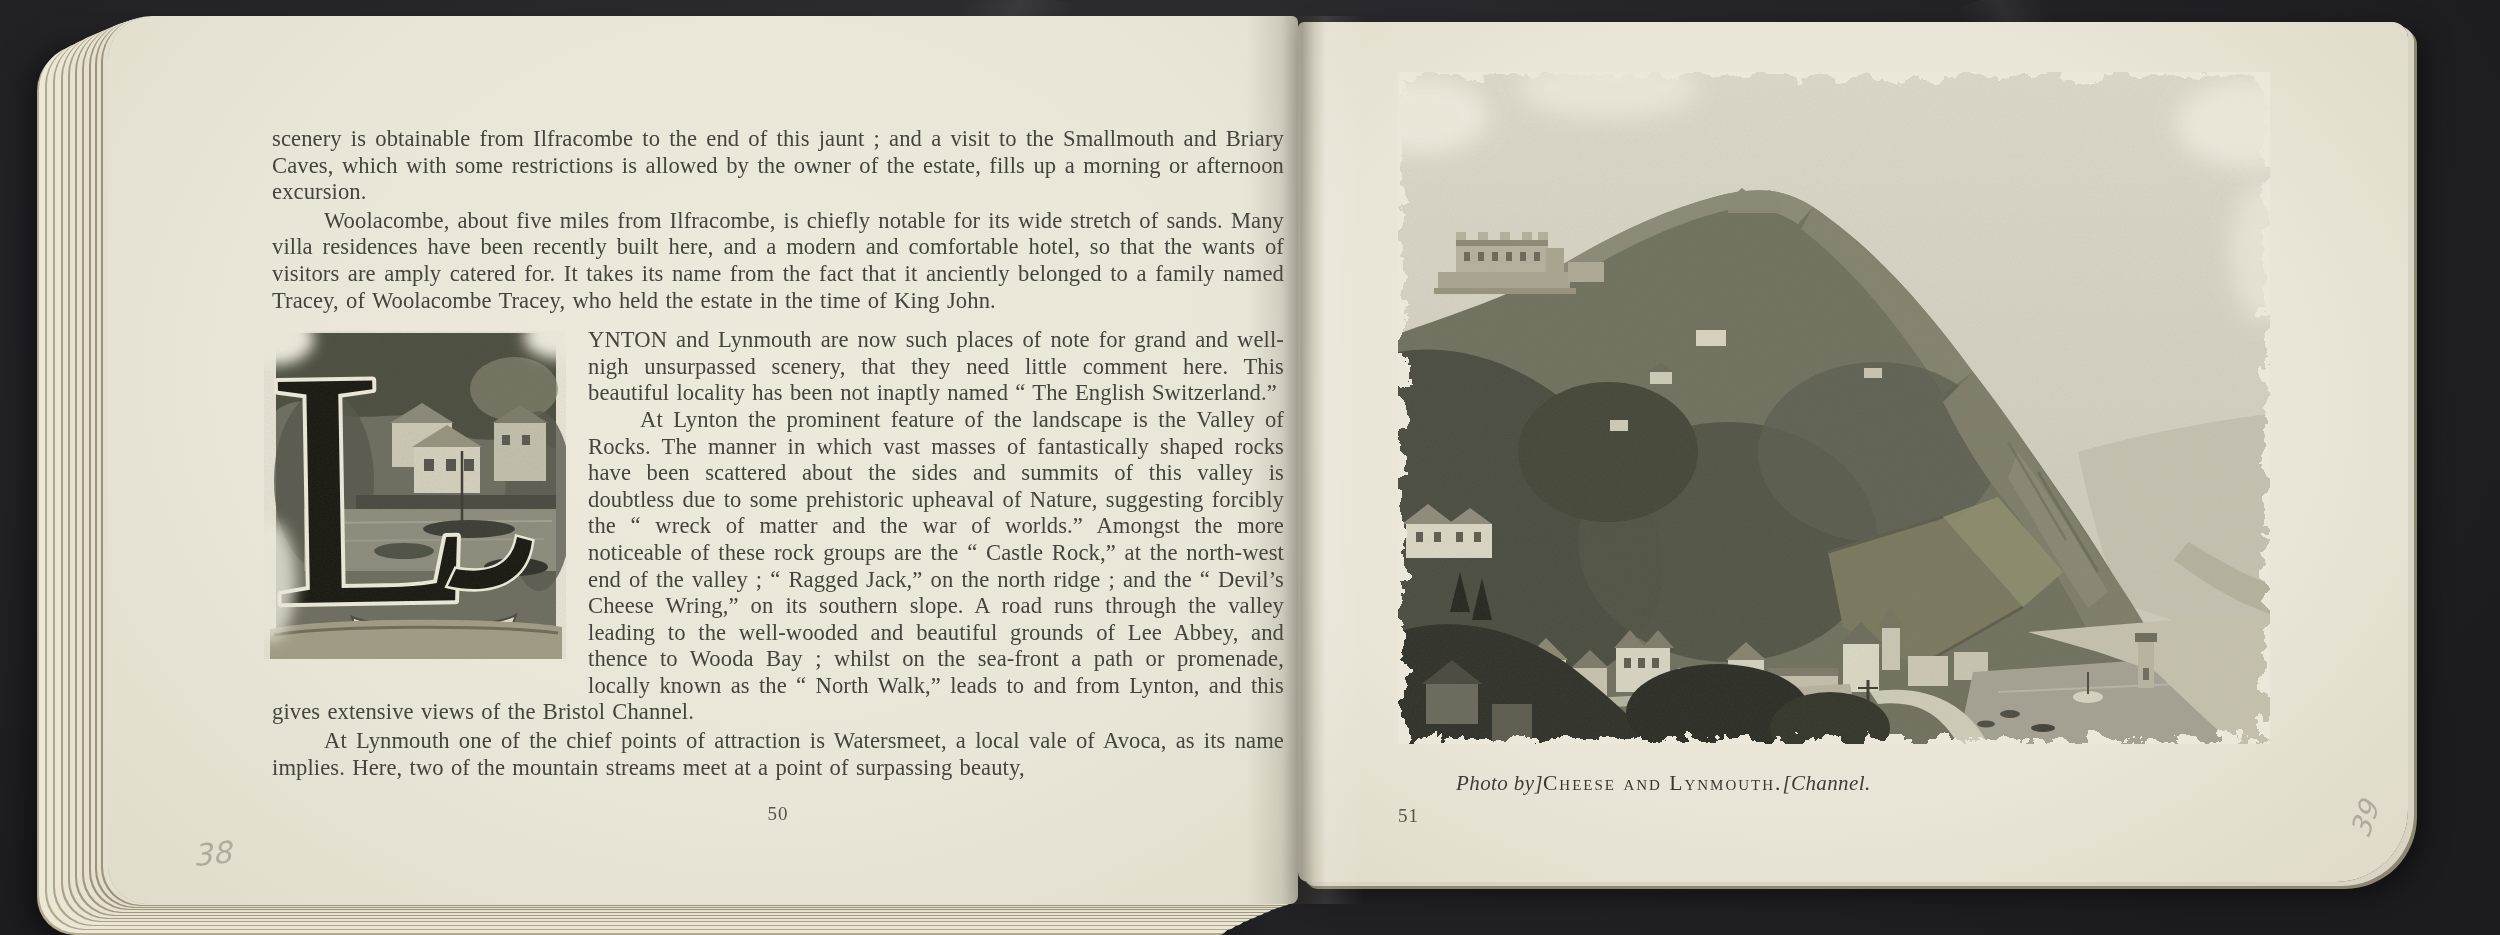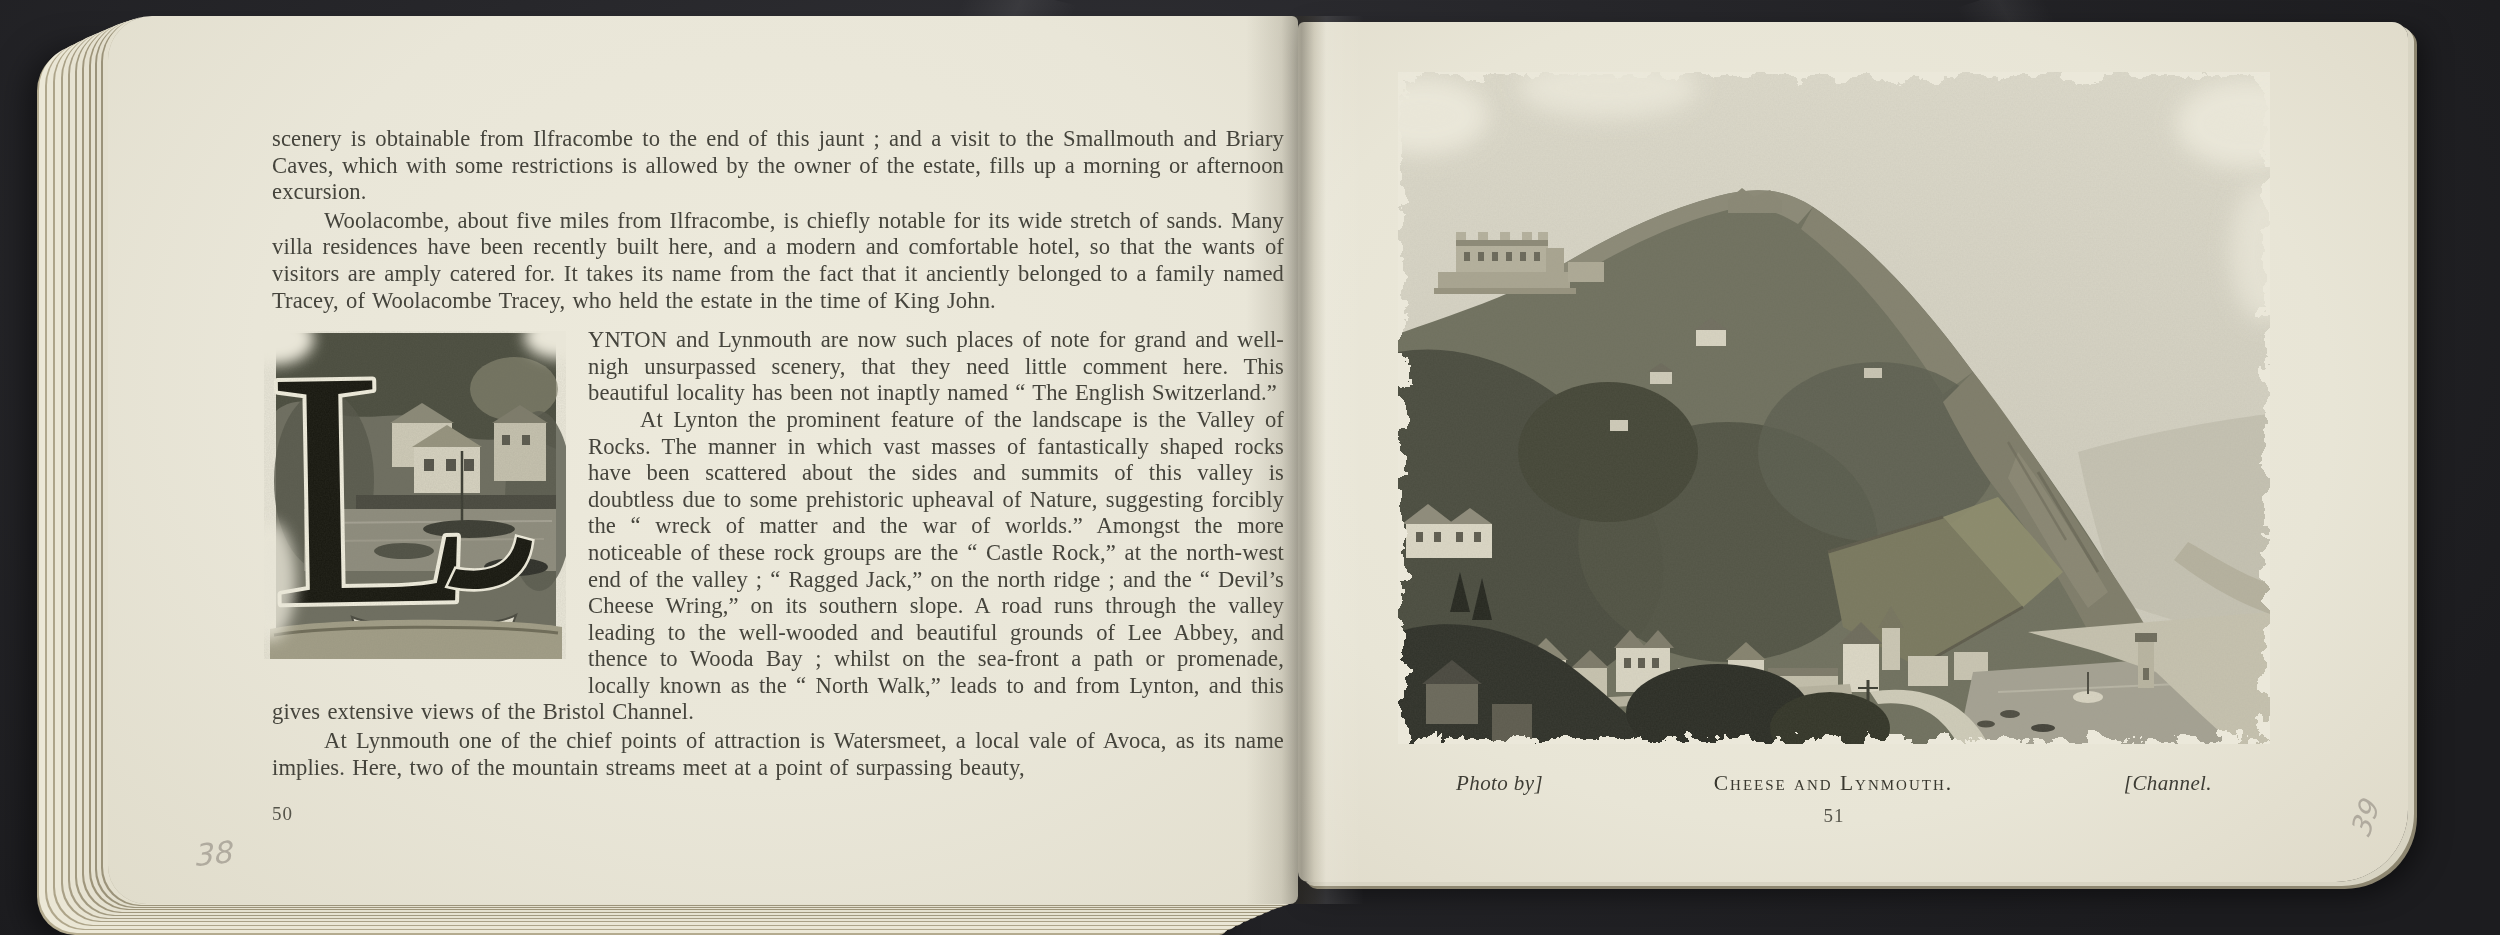--- a/index.html
+++ b/index.html
@@ -55,28 +55,28 @@
   .text-column p { text-align:justify; }
   .indent { text-indent:52px; }
   .para-gap { margin-top:2px; }
   .lyn-section { margin-top:13px; }
   .dropcap-illustration {
     float:left; width:302px; height:328px; margin:4px 22px 30px -8px;
   }
   .page-number {
     position:absolute; font-size:19px; color:#55544a; letter-spacing:1px;
   }
-  .page-number.left { left:164px; top:787px; width:1012px; text-align:left; }
-  .page-number.right { left:100px; top:783px; width:872px; text-align:center; }
+  .page-number.left { left:164px; top:787px; width:1012px; text-align:center; }
+  .page-number.right { left:100px; top:783px; width:872px; }
 
   
   .photo-plate { position:absolute; left:100px; top:50px; width:872px; height:672px; }
   .caption-row {
     position:absolute; left:100px; top:749px; width:872px;
-    display:flex; justify-content:space-between; align-items:baseline;
+    display:flex; justify-content:flex-start; align-items:baseline;
     padding:0 58px; color:#3e3d35;
   }
   .caption-credit { font-style:italic; font-size:21px; letter-spacing:0.4px; }
   .caption-title { font-variant:small-caps; font-size:21.5px; letter-spacing:2px; color:#39382f; }
 
   
   .pencil {
     position:absolute; color:#a09a8f; font-family:"DejaVu Sans", sans-serif;
     font-style:italic; opacity:0.75;
   }

